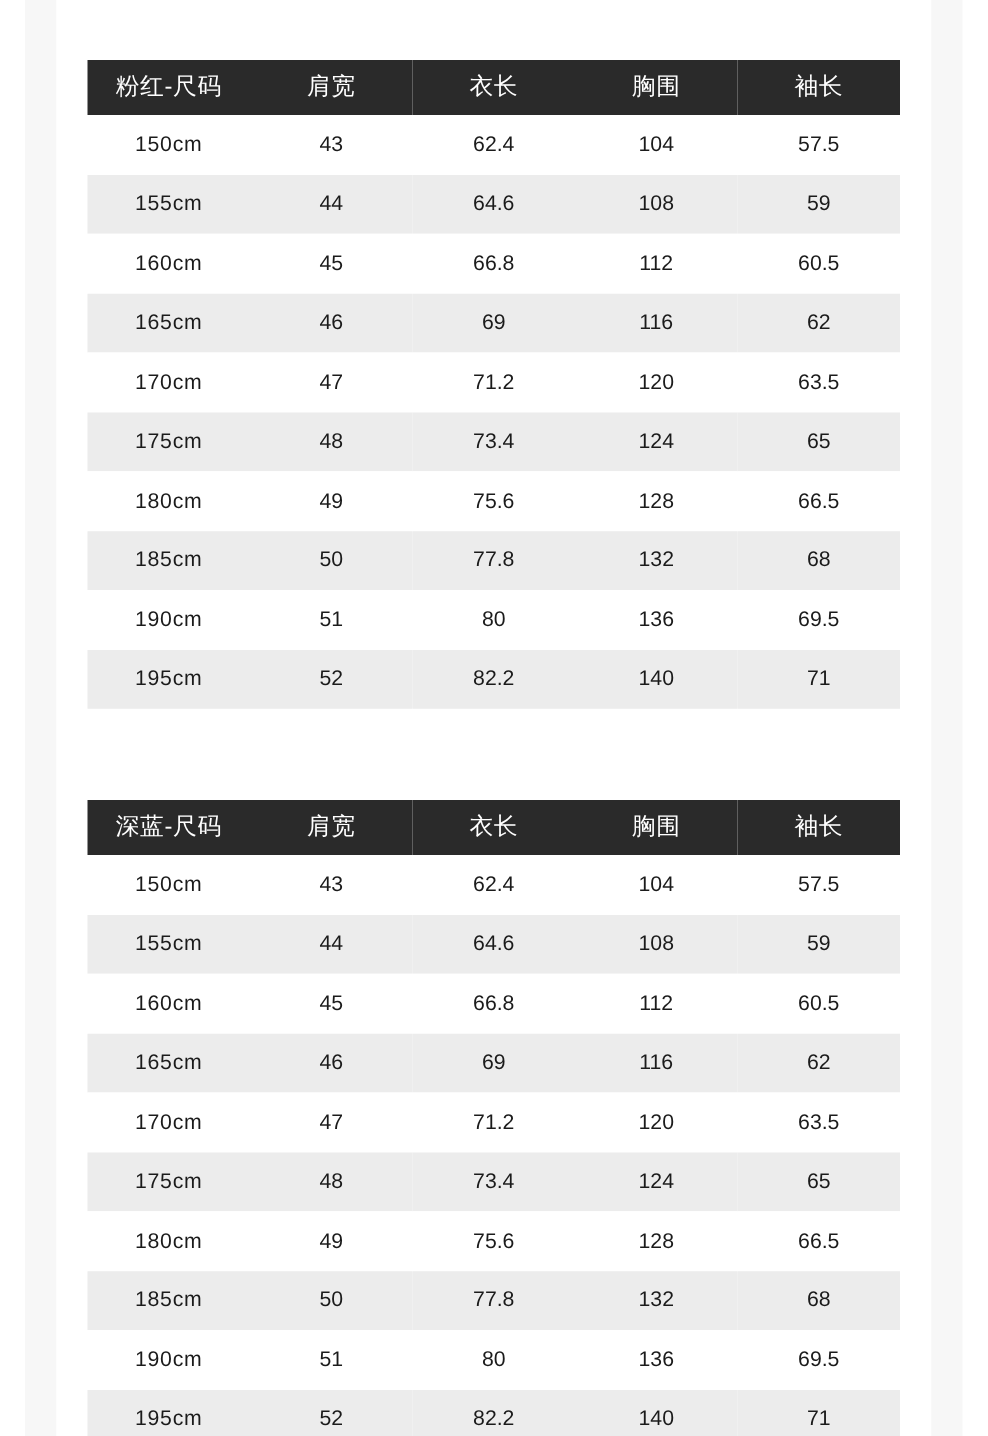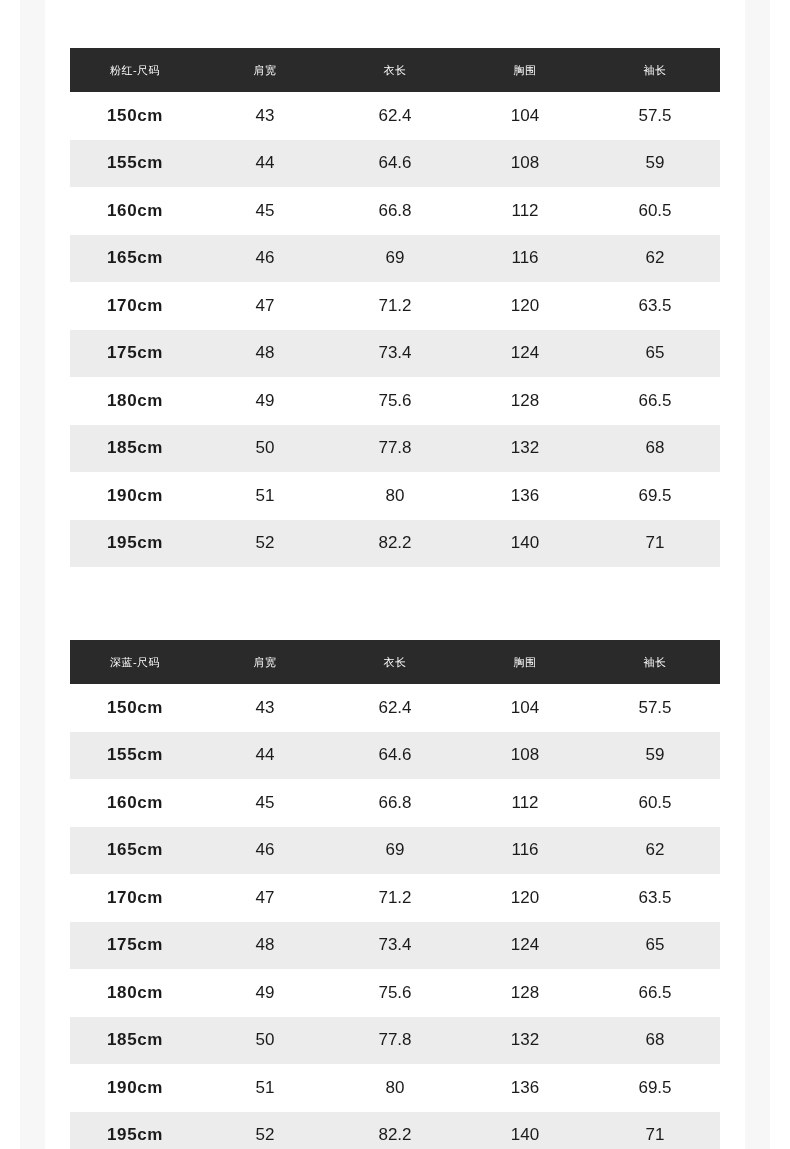--- a/index.html
+++ b/index.html
@@ -44,21 +44,21 @@
 
   table.size-table {
     width: 650px;
     border-collapse: collapse;
     table-layout: fixed;
   }
 
   table.size-table thead th {
     background: #2a2a2a;
     color: #ffffff;
-    font-size: 11px;
+    font-size: 19px;
     font-weight: 400;
     height: 44px;
     line-height: 44px;
     padding: 0;
     text-align: center;
     vertical-align: middle;
     letter-spacing: 0.5px;
   }
 
   table.size-table tbody td {
@@ -69,21 +69,21 @@
     font-size: 17px;
     color: #1b1b1b;
     background: #ffffff;
   }
 
   table.size-table tbody tr:nth-child(even) td {
     background: #ececec;
   }
 
   table.size-table tbody td.size-cell {
-    font-weight: bold;
+    font-weight: normal;
     letter-spacing: 0.6px;
   }
 
   
   col.c1 { width: 130px; }
   col.c2 { width: 130px; }
   col.c3 { width: 130px; }
   col.c4 { width: 130px; }
   col.c5 { width: 130px; }
 </style>

